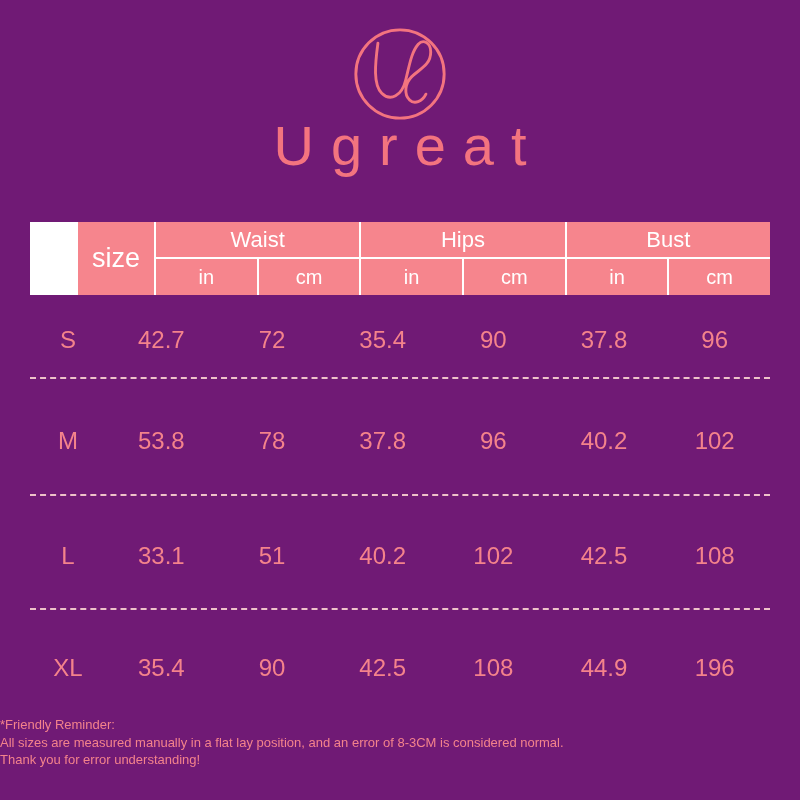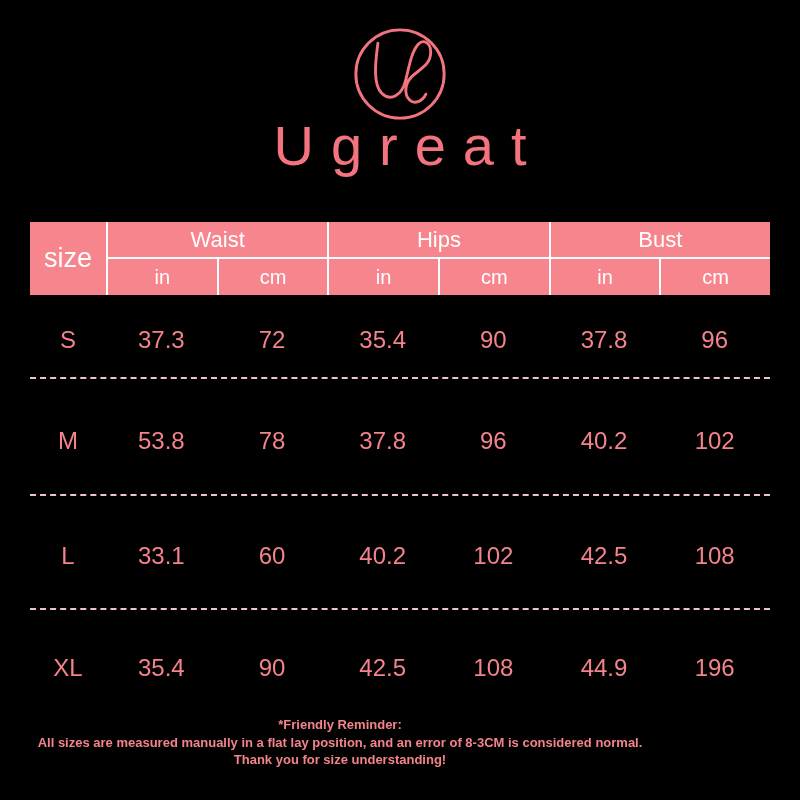--- a/index.html
+++ b/index.html
@@ -1,17 +1,17 @@
 <!DOCTYPE html>
 <html><head>
 <meta charset="utf-8">
 <style>
   html,body{margin:0;padding:0;background:#ffffff;}
   body{width:800px;height:800px;font-family:"Liberation Sans",sans-serif;}
-  .page{position:relative;width:800px;height:800px;background:#000000;overflow:hidden;}
+  .page{position:relative;width:800px;height:800px;background:#701a75;overflow:hidden;}
 
   
   .logo-wrap{position:absolute;top:0;left:0;width:800px;text-align:center;}
   .logo-mark{display:block;margin:26px auto 0 auto;}
   .brand-name{
     margin-top:-8px;
     color:#f3747f;
     font-size:56px;
     font-weight:300;
     letter-spacing:17px;
@@ -20,20 +20,21 @@
   }
 
   
   .size-table{position:absolute;left:30px;top:222px;width:740px;}
   .thead{
     display:grid;
     grid-template-columns:76px repeat(6,1fr);
     grid-template-rows:35px 36px;
     gap:2px;
     background:#ffffff;
+    padding-left:48px;
   }
   .th{
     background:#f6858d;color:#ffffff;
     display:flex;align-items:center;justify-content:center;
   }
   .th-size{grid-row:1/3;font-size:27px;}
   .th-group{grid-column:span 2;font-size:22px;}
   .th-unit{font-size:20px;}
 
   .tbody{color:#f4838b;}
@@ -47,22 +48,22 @@
   .tr-s {height:82px;}
   .tr-m {height:115px;}
   .tr-l {height:112px;}
   .tr-xl{height:108px;}
   .tr-divided{border-bottom:2px dashed #eec3c9;}
   .td{padding-top:8px;}
 
   
   .footer{
     position:absolute;left:0;top:716px;width:680px;
-    text-align:center;color:#f4838b;
-    font-size:13px;line-height:17.5px;font-weight:bold;
+    text-align:left;color:#f4838b;
+    font-size:13px;line-height:17.5px;
   }
 </style>
 </head>
 <body>
 
 <div class="page">
 
   <div class="logo-wrap">
     <svg class="logo-mark" width="96" height="96" viewBox="0 0 100 100">
       <circle cx="50" cy="50" r="46" fill="none" stroke="#f3747f" stroke-width="3"></circle>
@@ -90,42 +91,42 @@
       <div class="th th-unit">in</div>
       <div class="th th-unit">cm</div>
       <div class="th th-unit">in</div>
       <div class="th th-unit">cm</div>
     </div>
 
     <div class="tbody">
 
       <div class="tr tr-s tr-divided">
         <div class="td">S</div>
-        <div class="td">37.3</div>
+        <div class="td">42.7</div>
         <div class="td">72</div>
         <div class="td">35.4</div>
         <div class="td">90</div>
         <div class="td">37.8</div>
         <div class="td">96</div>
       </div>
 
       <div class="tr tr-m tr-divided">
         <div class="td">M</div>
         <div class="td">53.8</div>
         <div class="td">78</div>
         <div class="td">37.8</div>
         <div class="td">96</div>
         <div class="td">40.2</div>
         <div class="td">102</div>
       </div>
 
       <div class="tr tr-l tr-divided">
         <div class="td">L</div>
         <div class="td">33.1</div>
-        <div class="td">60</div>
+        <div class="td">51</div>
         <div class="td">40.2</div>
         <div class="td">102</div>
         <div class="td">42.5</div>
         <div class="td">108</div>
       </div>
 
       <div class="tr tr-xl">
         <div class="td">XL</div>
         <div class="td">35.4</div>
         <div class="td">90</div>
@@ -134,16 +135,16 @@
         <div class="td">44.9</div>
         <div class="td">196</div>
       </div>
 
     </div>
   </div>
 
   <div class="footer">
     <div>*Friendly Reminder:</div>
     <div>All sizes are measured manually in a flat lay position, and an error of 8-3CM is considered normal.</div>
-    <div>Thank you for size understanding!</div>
+    <div>Thank you for error understanding!</div>
   </div>
 
 </div>
 
 </body></html>

